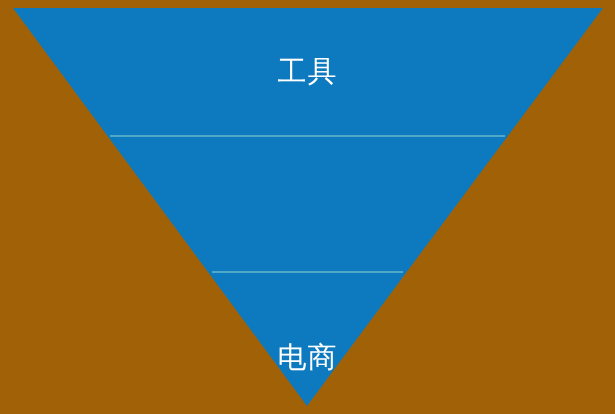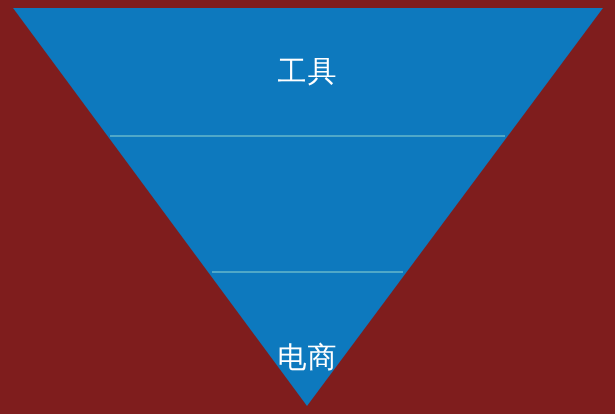--- a/index.html
+++ b/index.html
@@ -41,21 +41,21 @@
     pointer-events: none;
     -webkit-font-smoothing: antialiased;
   }
   .funnel-label.stage-0 { top: 57px; }
   .funnel-label.stage-1 { top: 193px; }
   .funnel-label.stage-2 { top: 343px; }
 </style>
 </head>
 <body style="background: rgb(255, 255, 255);">
 
-<div id="diagram-canvas" style="background: #7f1d1d;">
+<div id="diagram-canvas" style="background: #a16207;">
 
   <svg id="funnel-svg" viewBox="0 0 615 414" xmlns="http://www.w3.org/2000/svg">
     <polygon id="funnel-body" points="13,8 603,8 307,406" fill="#0D79BE"></polygon>
     <line id="funnel-divider-0" x1="110" x2="505" y1="136" y2="136" stroke="#4FA8C8" stroke-width="2"></line>
     <line id="funnel-divider-1" x1="212" x2="403" y1="272" y2="272" stroke="#4FA8C8" stroke-width="2"></line>
   </svg>
 
   <div class="funnel-label stage-0" style="color: rgb(255, 255, 255);">工具</div>
 
 

